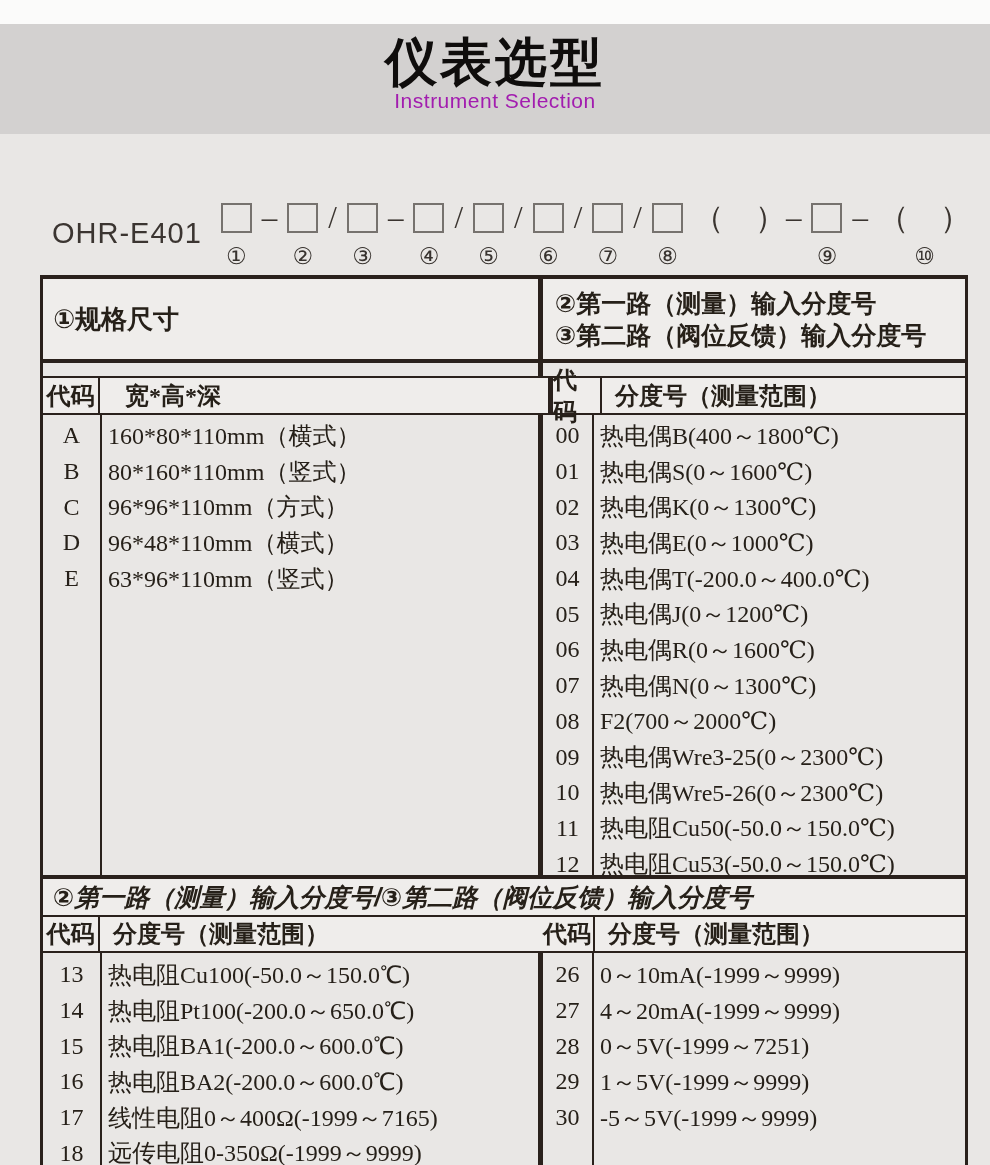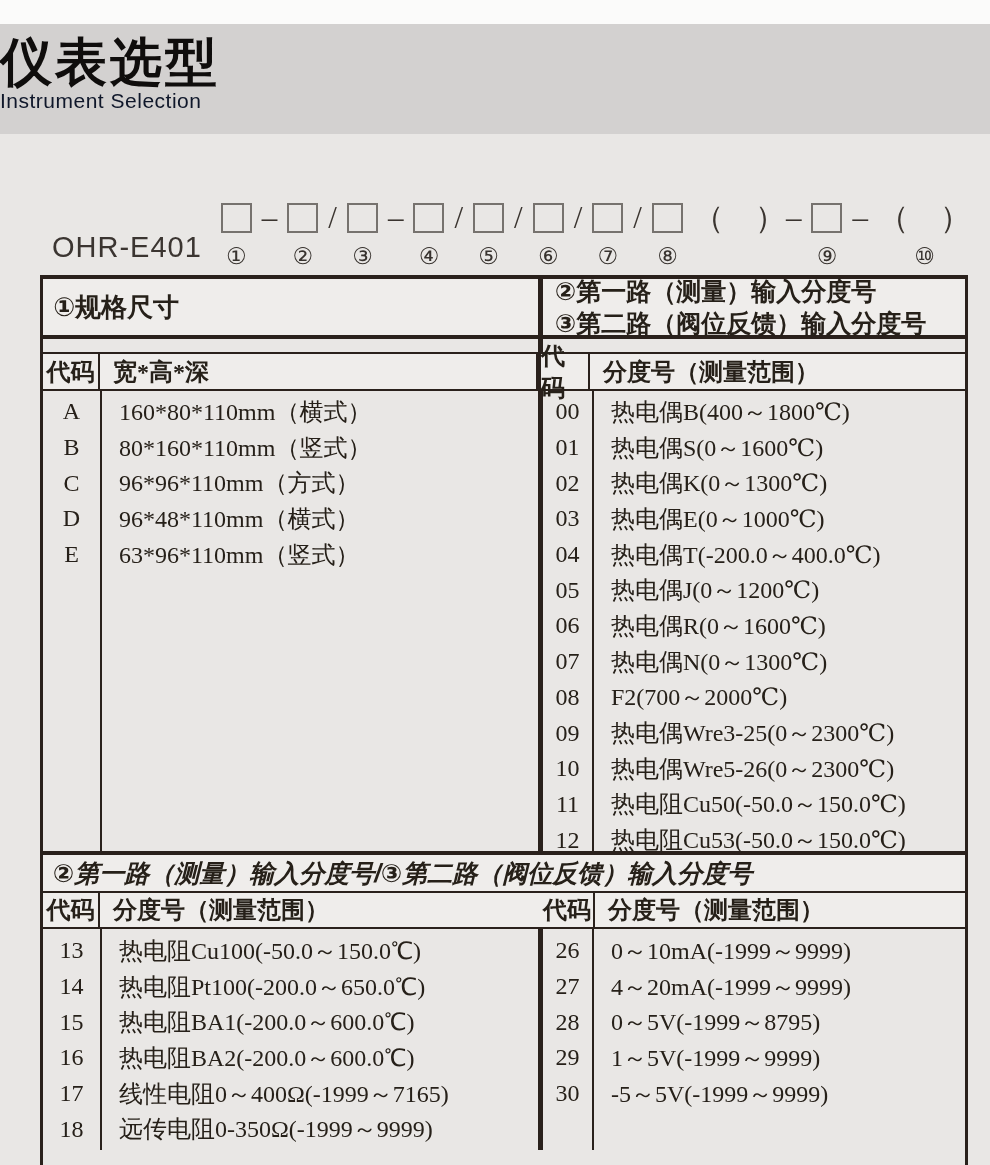--- a/index.html
+++ b/index.html
@@ -16,35 +16,35 @@
     position:relative;
     background:var(--pagebg);
     color:var(--ink);
     font-family:"Liberation Serif","DejaVu Serif",serif;
     overflow:hidden;
   }
   
   .top-strip{height:24px;background:#fbfbfa;}
   .banner{
     height:110px;background:var(--bannerbg);
-    display:flex;flex-direction:column;align-items:flex-start;justify-content:flex-start;
+    display:flex;flex-direction:column;align-items:center;justify-content:flex-start;
     padding-top:11px;
   }
   .banner-title{
     font-family:"Liberation Sans","DejaVu Sans",sans-serif;
     font-weight:bold;font-size:52px;line-height:54px;letter-spacing:3px;color:#0f0d0c;
   }
   .banner-subtitle{
     font-family:"Liberation Sans","DejaVu Sans",sans-serif;
-    font-size:21px;line-height:24px;color:#0f172a;letter-spacing:0.5px;
+    font-size:21px;line-height:24px;color:#a21caf;letter-spacing:0.5px;
   }
   
   .model{
     position:absolute;left:52px;top:196px;
-    display:flex;align-items:flex-end;
+    display:flex;align-items:center;
   }
   .model .prefix{
     font-family:"Liberation Sans","DejaVu Sans",sans-serif;
     font-size:29px;line-height:44px;letter-spacing:1px;color:#3b3531;margin-right:14px;
   }
   .token{display:inline-flex;flex-direction:column;align-items:center;}
   .token .top{height:44px;display:flex;align-items:center;}
   .token .box{
     width:31px;height:30px;border:2px solid #76726e;background:transparent;margin:0 5px;
   }
@@ -58,55 +58,55 @@
   }
   
   .sel-table{
     position:absolute;left:40px;top:275px;width:928px;height:900px;
     background:var(--tablebg);
     border-left:3px solid var(--bd);
     border-right:3px solid var(--bd);
     border-top:4px solid var(--bd);
   }
   .hdr-font{font-family:"Liberation Sans","DejaVu Sans",sans-serif;font-weight:bold;}
-  .t1-header{height:60px;border-bottom:4px solid var(--bd);display:flex;background:var(--headerbg);}
+  .t1-header{height:84px;border-bottom:4px solid var(--bd);display:flex;background:var(--headerbg);}
   .t1-header .hl{
     width:500px;border-right:5px solid var(--bd);
     display:flex;align-items:center;padding-left:10px;font-size:26px;
   }
   .t1-header .hr{
     flex:1;display:flex;flex-direction:column;justify-content:center;
     padding-left:12px;font-size:25px;line-height:32px;
   }
   .t1-spacer{height:15px;border-bottom:2px solid var(--bd);display:flex;}
   .t1-spacer .sp-l{width:500px;border-right:5px solid var(--bd);}
   .t1-spacer .sp-r{flex:1;}
   .sub-row{display:flex;border-bottom:2px solid var(--bd);font-size:24px;font-weight:bold;background:var(--headerbg);}
   .t1-sub{height:37px;}
   .t2-sub{height:36px;}
   .sub-row .cell{display:flex;align-items:center;}
   .sub-row .c1{width:57px;border-right:2px solid var(--bd);justify-content:center;}
-  .t1-sub .d1{width:441px;padding-left:13px;border-right:5px solid var(--bd);}
+  .t1-sub .d1{width:441px;padding-left:13px;border-right:5px solid var(--bd);margin-left:12px;}
   .t2-sub .d1{width:441px;padding-left:13px;}
   .t1-sub .c2{width:49px;border-right:2px solid var(--bd);justify-content:center;}
   .t2-sub .c2{width:54px;border-right:2px solid var(--bd);justify-content:center;}
   .sub-row .d2{flex:1;padding-left:13px;}
   .t1-body{height:464px;border-bottom:4px solid var(--bd);display:flex;}
   .t2-body{height:221px;display:flex;font-family:Liberation Serif, serif;}
   .b-left{width:500px;border-right:5px solid var(--bd);position:relative;padding-top:3px;}
   .b-right{flex:1;position:relative;padding-top:3px;}
   .t2-body .b-left,.t2-body .b-right{padding-top:4px;}
   .vline{position:absolute;top:0;bottom:0;width:2px;background:var(--bd);}
   .vl-57{left:57px;}
   .vl-49{left:49px;}
   .trow{height:35.7px;display:flex;align-items:center;font-size:24px;}
   .trow .code{text-align:center;flex:0 0 auto;}
   .trow .code.w57{width:57px;}
   .trow .code.w49{width:49px;}
-  .trow .desc{padding-left:19px;white-space:nowrap;}
+  .trow .desc{padding-left:8px;white-space:nowrap;}
   .t2-header{
     height:38px;border-bottom:2px solid var(--bd);display:flex;align-items:center;
     padding-left:10px;font-size:25px;background:var(--headerbg);font-style:italic;
   }
 </style>
 </head>
 <body>
 
 <div class="top-strip"></div>
 
@@ -380,21 +380,21 @@
     <div class="trow">
           <div class="code w49">26</div>
           <div class="desc">0～10mA(-1999～9999)</div>
         </div>
         <div class="trow">
           <div class="code w49">27</div>
           <div class="desc">4～20mA(-1999～9999)</div>
         </div>
         <div class="trow">
           <div class="code w49">28</div>
-          <div class="desc">0～5V(-1999～8795)</div>
+          <div class="desc">0～5V(-1999～7251)</div>
         </div>
         <div class="trow">
           <div class="code w49">29</div>
           <div class="desc">1～5V(-1999～9999)</div>
         </div>
         <div class="trow">
           <div class="code w49">30</div>
           <div class="desc">-5～5V(-1999～9999)</div>
         </div>
       </div>

